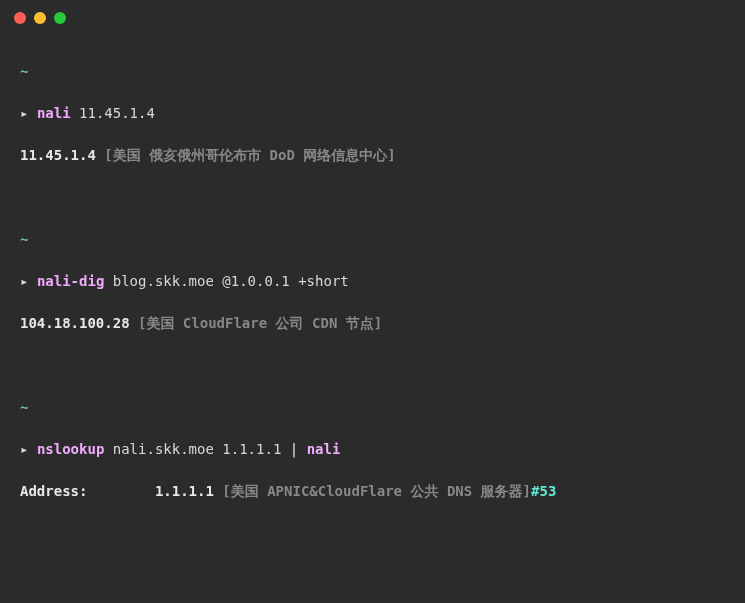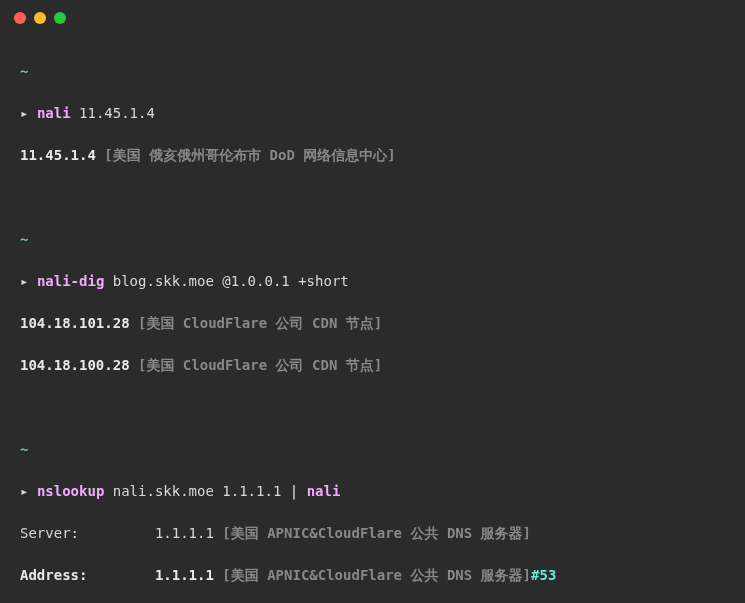--- a/index.html
+++ b/index.html
@@ -54,26 +54,24 @@
   <div class="dot dot-green"></div>
 </div>
 
 <div class="terminal">
 <span class="block"><span class="tilde">~</span></span>
 <span class="block"><span class="arrow">▸</span> <span class="cmd">nali</span> <span class="arg nonbold">11.45.1.4</span></span>
 <span class="block"><span class="ip-bold">11.45.1.4</span> <span class="annot">[美国 俄亥俄州哥伦布市 DoD 网络信息中心]</span></span>
 <span class="block"> </span>
 <span class="block"><span class="tilde">~</span></span>
 <span class="block"><span class="arrow">▸</span> <span class="cmd">nali-dig</span> <span class="arg nonbold">blog.skk.moe @1.0.0.1 +short</span></span>
-<span class="block"><span class="ip-bold">104.18.101.28</span> <span class="annot">[美国 CloudFlare 公司 CDN 节点]</span></span>
 <span class="block"><span class="ip-bold">104.18.100.28</span> <span class="annot">[美国 CloudFlare 公司 CDN 节点]</span></span>
 <span class="block"> </span>
 <span class="block"><span class="tilde">~</span></span>
 <span class="block"><span class="arrow">▸</span> <span class="cmd">nslookup</span> <span class="arg nonbold">nali.skk.moe 1.1.1.1</span> <span class="pipe nonbold">|</span> <span class="cmd">nali</span></span>
-<span class="block"><span class="nonbold">Server:</span><span class="nonbold">         </span><span class="nonbold">1.1.1.1</span> <span class="annot">[美国 APNIC&amp;CloudFlare 公共 DNS 服务器]</span></span>
 <span class="block"><span class="label">Address:</span><span>        </span><span class="label">1.1.1.1</span> <span class="annot">[美国 APNIC&amp;CloudFlare 公共 DNS 服务器]</span><span class="suffix">#53</span></span>
 
 
 
 
 
 
 
 
 

